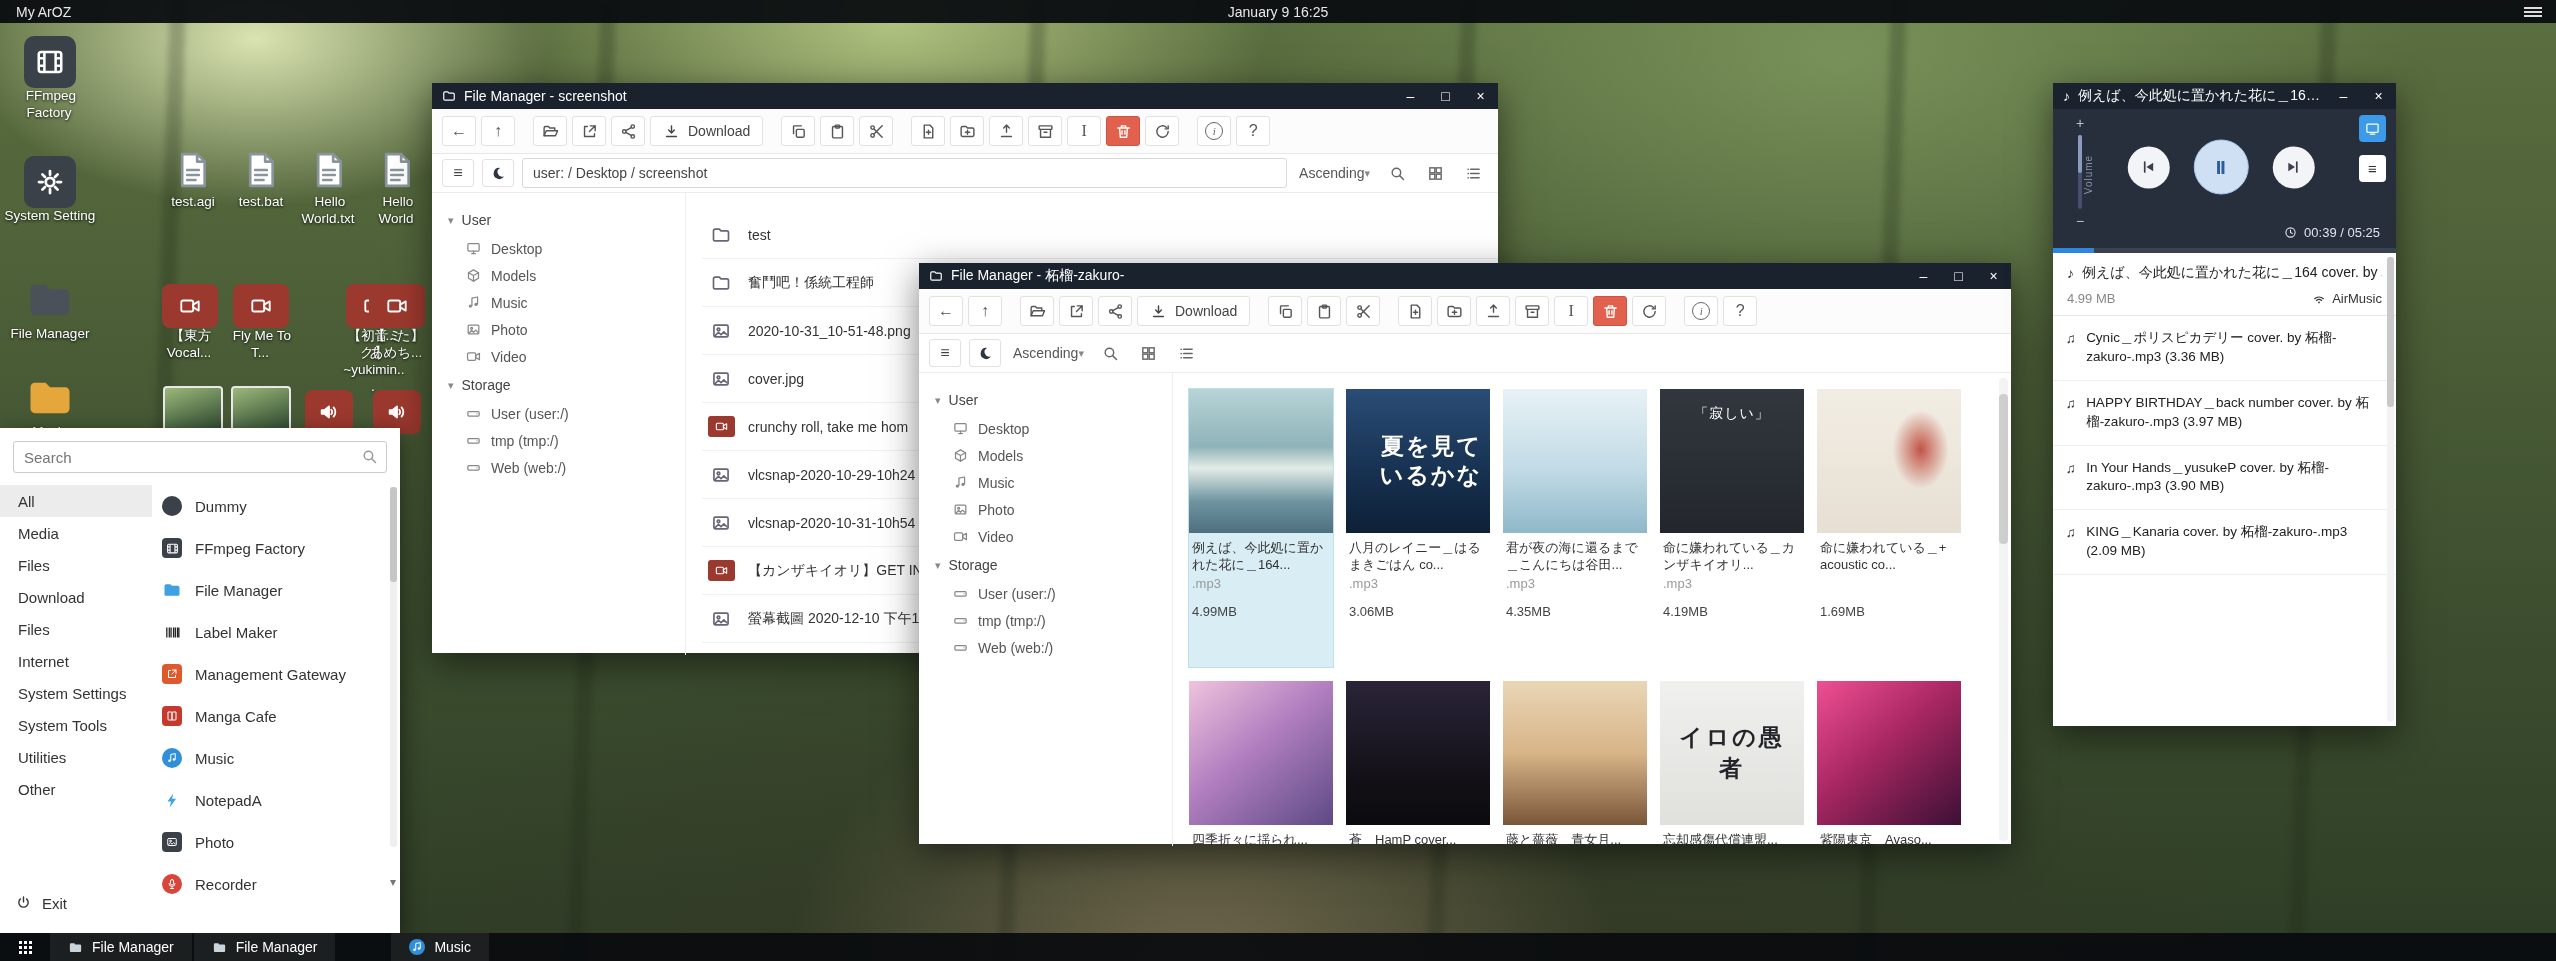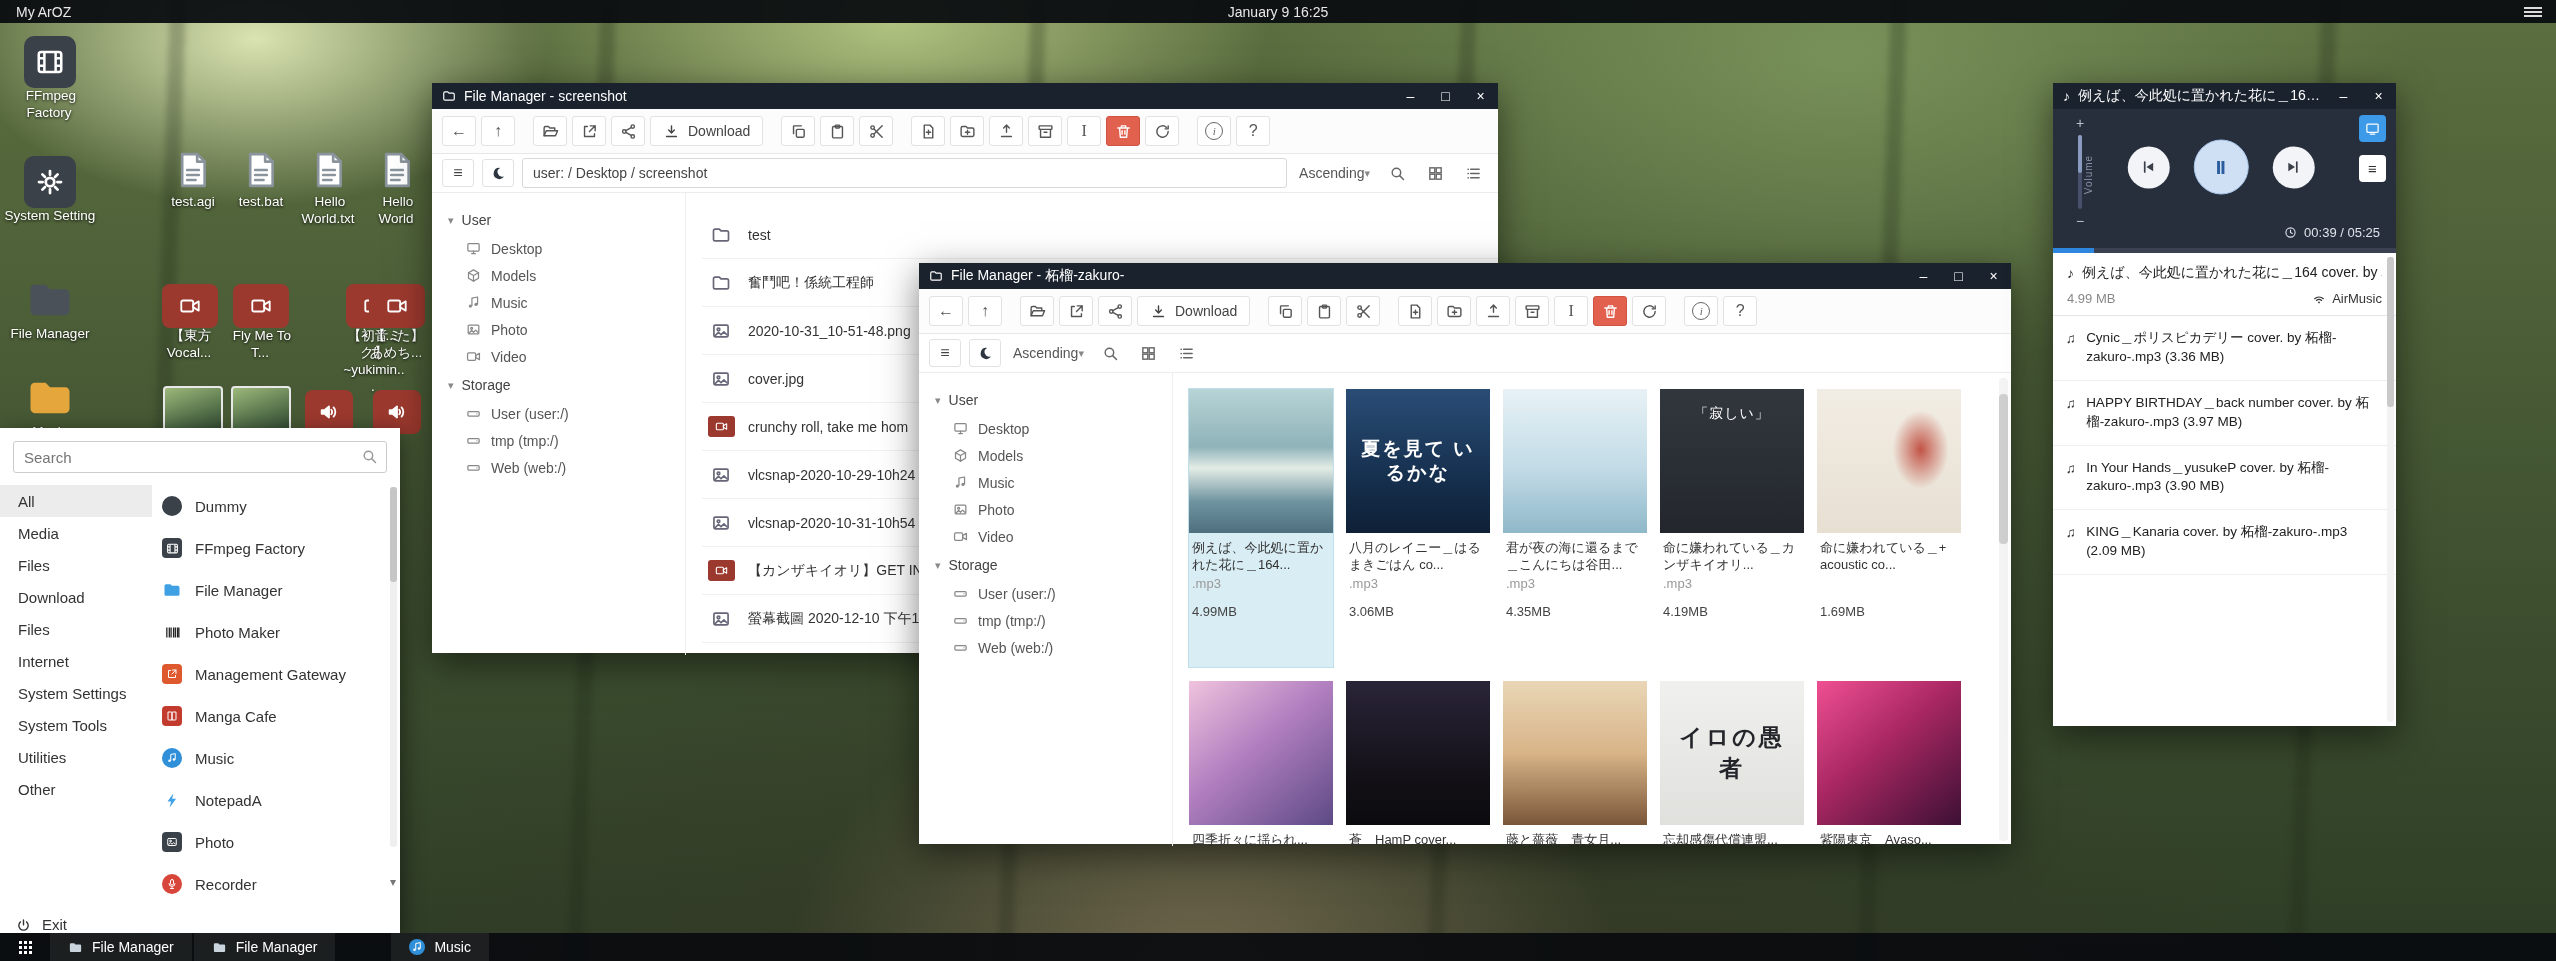--- a/index.html
+++ b/index.html
@@ -81,21 +81,21 @@
   .grid{flex:1;position:relative;padding:16px 0 0 16px;display:flex;flex-wrap:wrap;gap:14px 13px;
     align-content:flex-start;overflow:hidden;}
   .tile{width:144px;min-height:278px;font-size:13px;color:#333;}
   .tile.sel{background:#d9edf4;outline:1px solid #bfe0ea;}
   .thumb{width:144px;height:144px;position:relative;overflow:hidden;}
   .tname{margin:7px 3px 0;line-height:1.3;max-height:53px;overflow:hidden;word-wrap:break-word;}
   .text{margin:2px 3px 0;color:#999;min-height:16px;}
   .tsize{margin:12px 3px 0;color:#444;}
   .art{position:absolute;inset:0;display:flex;align-items:center;justify-content:center;
     color:#fff;font-weight:bold;text-align:center;padding:0 8px;}
-  .a2{font-size:19px;line-height:1.25;letter-spacing:2px;}
+  .a2{font-size:23px;line-height:1.25;letter-spacing:2px;text-align:right;}
   .a4{align-items:flex-start;padding-top:16px;font-size:14px;font-weight:normal;letter-spacing:1px;}
   .a9{color:#23252a;font-size:23px;letter-spacing:3px;}
   .th1{background:linear-gradient(180deg,#b7d4d6 0%,#8fb3ba 40%,#e3ece6 55%,#6f94a0 78%,#4e6f7e 100%);}
   .th2{background:linear-gradient(180deg,#2a4d76 0%,#16304f 60%,#0e2036 100%);}
   .th3{background:linear-gradient(180deg,#e8f2f6 0%,#c2dbe6 55%,#8fb8c9 100%);}
   .th4{background:linear-gradient(180deg,#32373e 0%,#23272d 100%);}
   .th5{background:radial-gradient(40px 56px at 72% 42%, rgba(186,58,44,.85), rgba(186,58,44,0) 70%),
        linear-gradient(180deg,#f2ede4 0%,#e7dfd2 100%);}
   .th6{background:linear-gradient(140deg,#f0c3dd 0%,#b27fc0 45%,#5d4a85 100%);}
   .th7{background:linear-gradient(180deg,#2a2438 0%,#121016 70%,#0b0b0e 100%);}
@@ -149,21 +149,21 @@
   .ai-blue{background:#2f8fd8;color:#fff;}
   .ai-red{background:#d8453a;color:#fff;}
   .ai-book{background:#c23b2e;color:#fff;}
   .ai-orange{background:#de5a2e;color:#fff;}
   .ai-plain{color:#222;}
   .ai-bolt{color:#3fa2e8;}
   .ai-folder{color:#3fa0e4;}
   .smscroll{position:absolute;right:3px;top:8px;width:7px;height:360px;background:#efefef;border-radius:3px;}
   .smthumb{width:7px;height:95px;background:#c6c6c6;border-radius:3px;}
   .smcaret{position:absolute;right:4px;bottom:6px;font-size:12px;color:#777;}
-  .sm-exit{height:38px;display:flex;align-items:flex-end;gap:11px;padding-left:16px;font-size:15px;color:#333;flex:none;}
+  .sm-exit{height:38px;display:flex;align-items:flex-start;gap:11px;padding-left:16px;font-size:15px;color:#333;flex:none;}
 
   
   .taskbar{position:absolute;left:0;right:0;bottom:0;height:28px;background:rgba(10,12,15,.94);
     display:flex;align-items:center;z-index:60;color:#fff;}
   .tbmenu{width:50px;height:28px;display:flex;align-items:center;justify-content:center;}
   .dots{width:14px;height:14px;background-image:radial-gradient(circle,#fff 1.5px,transparent 1.8px);background-size:5px 5px;}
   .task{height:28px;display:flex;align-items:center;gap:9px;padding:0 18px;font-size:14px;
     background:rgba(255,255,255,.07);margin-right:2px;}
   .task .ficon{color:#c9d4dd;}
   .task.music{margin-left:54px;}
@@ -1194,21 +1194,21 @@
               </svg>
             </span>
             <span>File Manager</span>
           </div>
         <div class="sm-app">
             <span class="aic ai-plain">
               <svg class="s17">
                 <use href="#i-barcode"></use>
               </svg>
             </span>
-            <span>Photo Maker</span>
+            <span>Label Maker</span>
           </div>
         <div class="sm-app">
             <span class="aic ai-orange">
               <svg class="s12">
                 <use href="#i-external"></use>
               </svg>
             </span>
             <span>Management Gateway</span>
           </div>
         <div class="sm-app">

